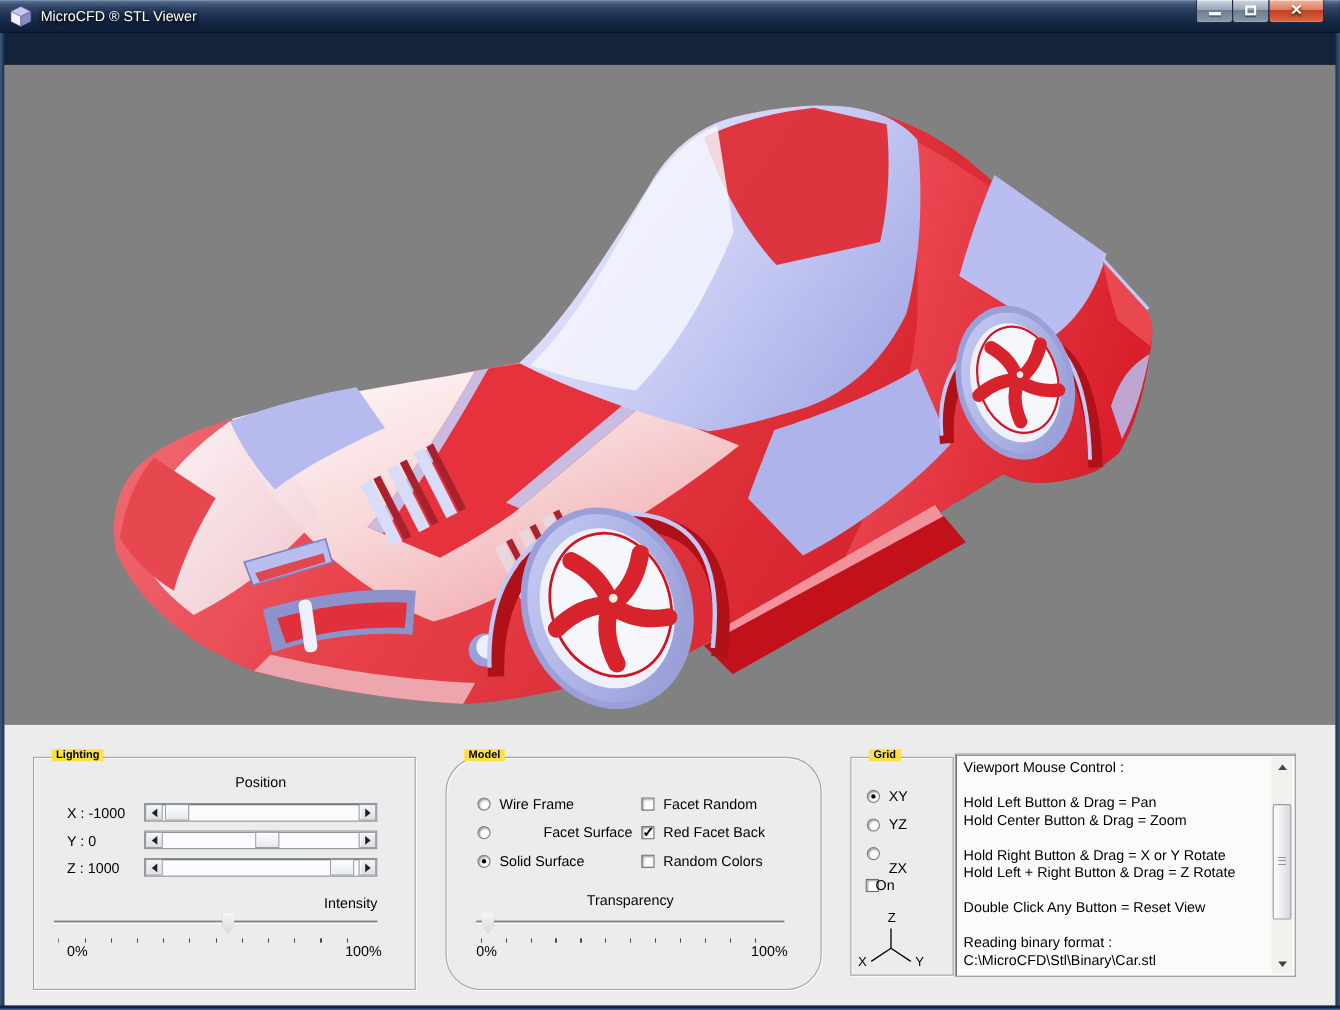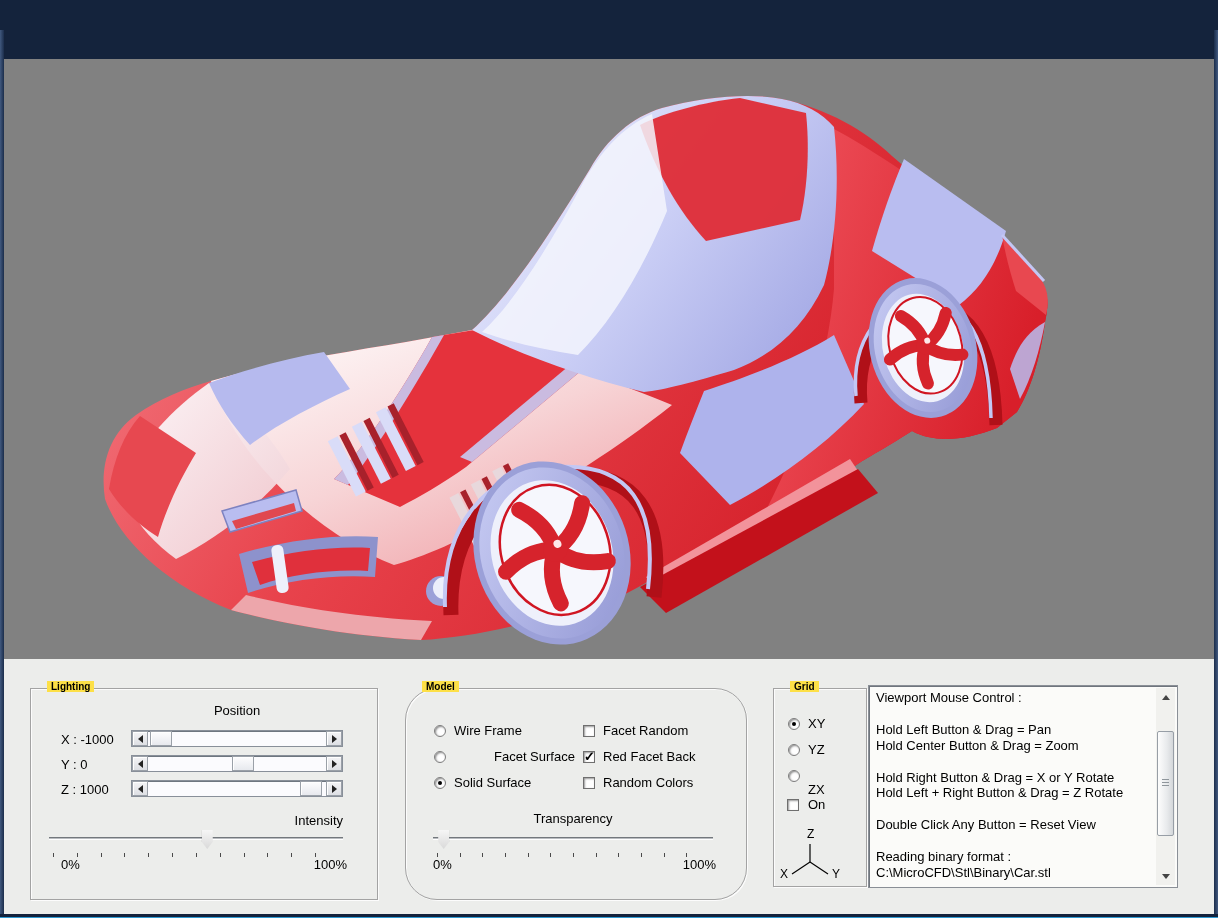--- a/index.html
+++ b/index.html
@@ -104,20 +104,39 @@
   .vs-thumb::after { content:""; position:absolute; left:4px; right:4px; top:50%; margin-top:-5px; height:9px;
               background:repeating-linear-gradient(180deg,#8f969c 0 1px,transparent 1px 3px); }
 
   .axis-triad { position:absolute; }
 </style>
 </head>
 <body>
 
 <div class="window">
 
+  <div class="titlebar">
+    <svg class="app-icon" viewBox="0 0 20 20">
+      <polygon points="10,1 19,5.5 10,10 1,5.5" fill="#c9c6ee" stroke="#6a67a8" stroke-width="0.5"></polygon>
+      <polygon points="1,5.5 10,10 10,19 1,14.5" fill="#f2f1fb" stroke="#6a67a8" stroke-width="0.5"></polygon>
+      <polygon points="19,5.5 10,10 10,19 19,14.5" fill="#8d8ac8" stroke="#5a5798" stroke-width="0.5"></polygon>
+    </svg>
+    <span class="win-title">MicroCFD ® STL Viewer</span>
+    <div class="cap-btns">
+      <div class="cap-btn btn-min">
+          <div class="glyph-min"></div>
+        </div>
+      <div class="cap-btn btn-max">
+          <div class="glyph-max"></div>
+        </div>
+      <div class="cap-btn btn-close">
+          <div class="glyph-close">✕</div>
+        </div>
+    </div>
+  </div>
 
   <div class="frame-left"></div>
   <div class="frame-right"></div>
   <div class="frame-bottom"></div>
 
 
   <div class="viewport">
     <svg width="1210" height="600" viewBox="0 0 1210 600">
       <defs>
         <linearGradient id="gBody" x1="0" y1="0" x2="1" y2="0.35">
@@ -348,21 +367,21 @@
       <span class="gb-title">Grid</span>
 
       <span class="radio sel" style="left:14px; top:29px;"></span>
       <div class="lbl" style="left:34px; top:27px;">XY</div>
       <span class="radio" style="left:14px; top:55px;"></span>
       <div class="lbl" style="left:34px; top:53px;">YZ</div>
       <span class="radio" style="left:14px; top:81px;"></span>
       <div class="lbl" style="left:34px; top:93px;">ZX</div>
 
       <span class="checkbox" style="left:13px; top:110px;"></span>
-      <div class="lbl" style="left:34px; top:108px;">On</div>
+      <div class="lbl" style="left:22px; top:108px;">On</div>
 
       <svg class="axis-triad" style="left:4px; top:133px;" width="64" height="58" viewBox="0 0 64 58">
         <line x1="32" y1="22" x2="32" y2="40" stroke="#000" stroke-width="1.2"></line>
         <line x1="32" y1="40" x2="14" y2="52" stroke="#000" stroke-width="1.2"></line>
         <line x1="32" y1="40" x2="50" y2="52" stroke="#000" stroke-width="1.2"></line>
         <text x="29" y="16" font-size="12" fill="#000">Z</text>
         <text x="2" y="56" font-size="12" fill="#000">X</text>
         <text x="54" y="56" font-size="12" fill="#000">Y</text>
       </svg>
     </div>

